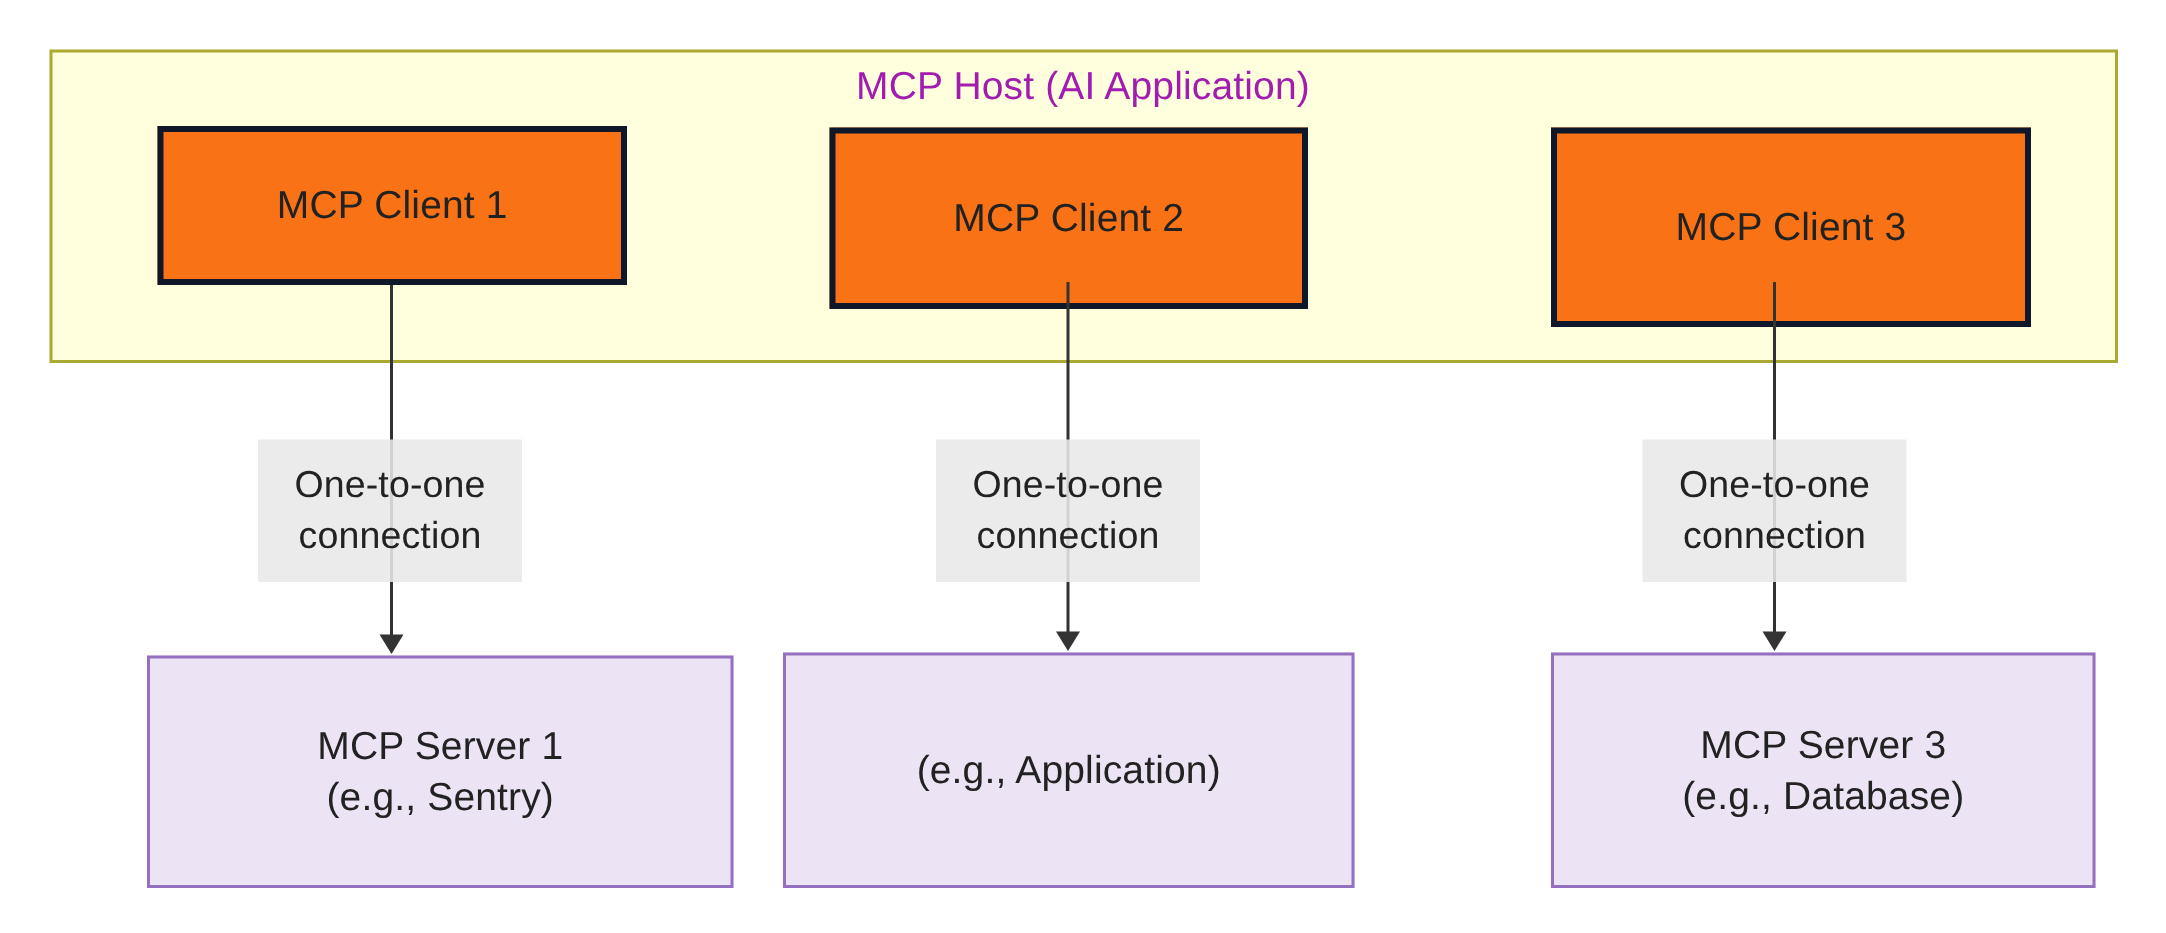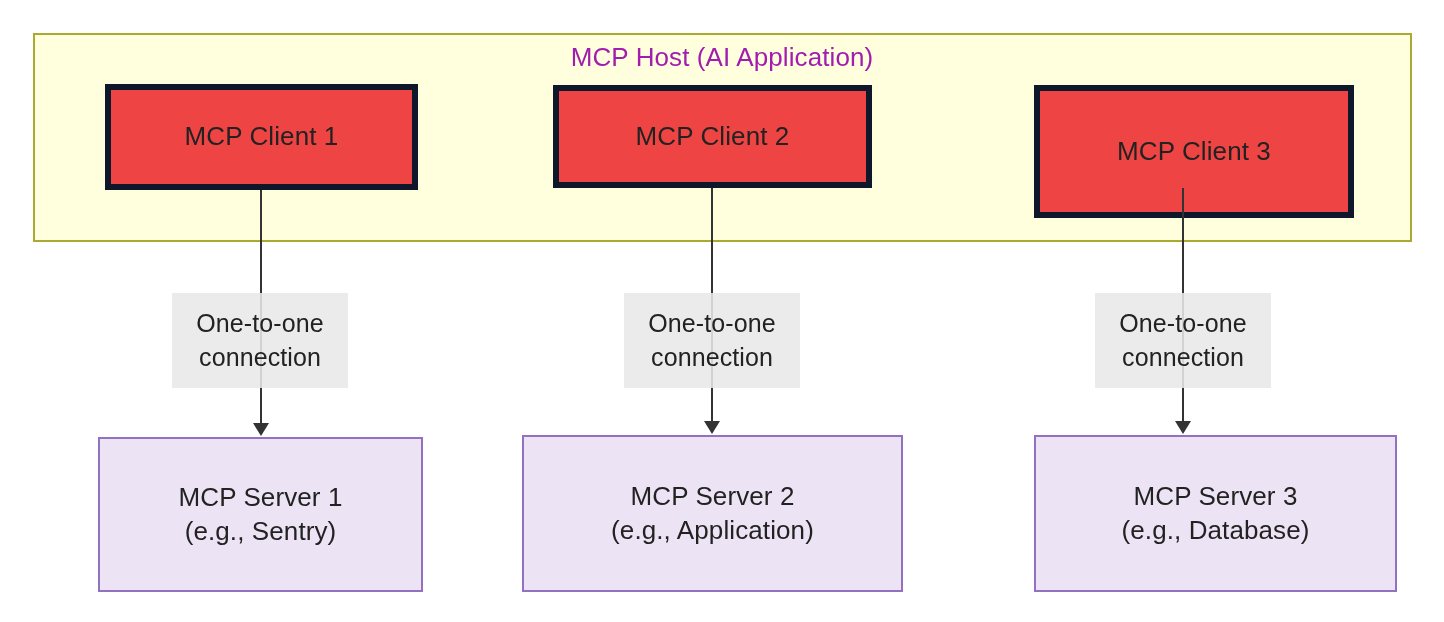--- a/index.html
+++ b/index.html
@@ -52,22 +52,22 @@
     flex-direction: column;
     align-items: center;
     justify-content: center;
     text-align: center;
     font-size: 26px;
     color: #222222;
     line-height: 1.28;
     letter-spacing: 0.1px;
   }
   .client {
-    background: #ef4444;
-    border: 6px solid #0f172a;
+    background: #f97316;
+    border: 4px solid #0f172a;
   }
   .server {
     background: #ece4f5;
     border: 2px solid #9370c0;
   }
   .node .line2 { display: block; }
 
   
   .conn {
     position: absolute;
@@ -113,39 +113,38 @@
   </div>
 
   <div class="conn" style="left:260px; top:190px; height:237px;"></div>
   <div class="arrowhead" style="left:253px; top:423px;"></div>
 
   <div class="edge-label" style="left:172px; top:293px; width:176px; height:95px;">
     <span>One-to-one</span>
     <span>connection</span>
   </div>
 
-  <div class="node server" style="left:98px; top:437px; width:325px; height:155px;">
+  <div class="node server" style="left:98px; top:437px; width:391px; height:155px;">
     <span>MCP Server 1</span>
     <span class="line2">(e.g., Sentry)</span>
   </div>
 
-  <div class="node client" style="left:553px; top:85px; width:319px; height:103px;">
+  <div class="node client" style="left:553px; top:85px; width:319px; height:121px;">
     <span>MCP Client 2</span>
   </div>
 
   <div class="conn" style="left:711px; top:188px; height:237px;"></div>
   <div class="arrowhead" style="left:704px; top:421px;"></div>
 
   <div class="edge-label" style="left:624px; top:293px; width:176px; height:95px;">
     <span>One-to-one</span>
     <span>connection</span>
   </div>
 
   <div class="node server" style="left:522px; top:435px; width:381px; height:157px;">
-    <span>MCP Server 2</span>
     <span class="line2">(e.g., Application)</span>
   </div>
 
   <div class="node client" style="left:1034px; top:85px; width:320px; height:133px;">
     <span>MCP Client 3</span>
   </div>
 
   <div class="conn" style="left:1182px; top:188px; height:237px;"></div>
   <div class="arrowhead" style="left:1175px; top:421px;"></div>
 

